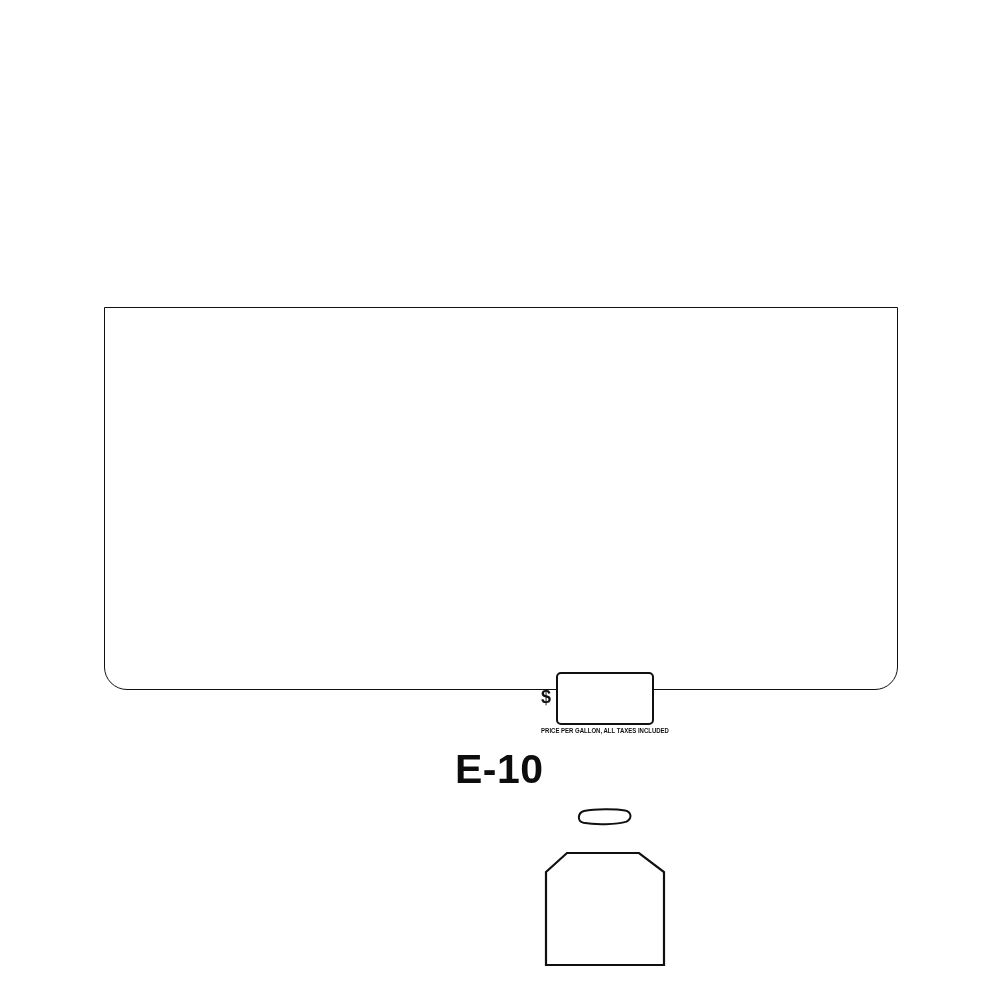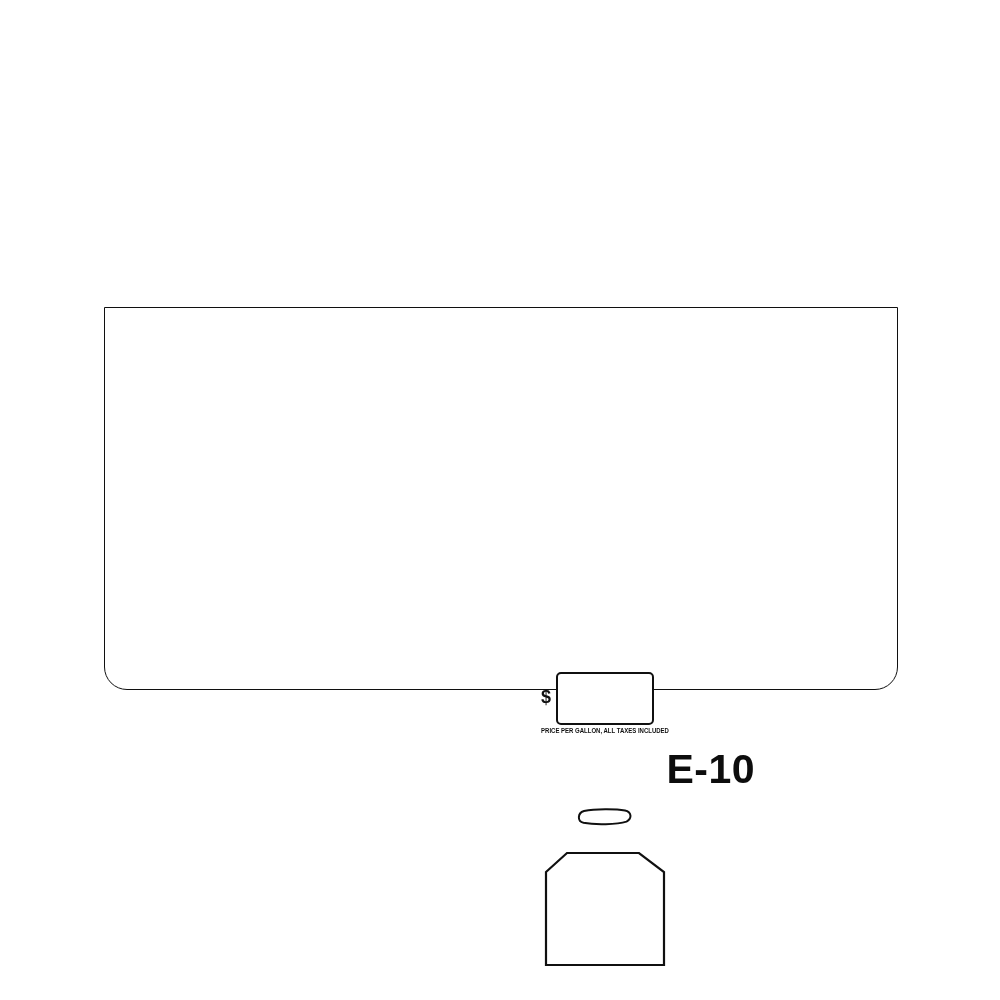--- a/index.html
+++ b/index.html
@@ -63,21 +63,21 @@
     transform: scaleX(0.8);
     transform-origin: 50% 50%;
     letter-spacing: 0px;
     line-height: 1.2;
   }
   .grade-label {
     position: absolute;
     left: 350px;
     top: 441px;
     width: 300px;
-    text-align: right;
+    text-align: left;
     font-size: 41px;
     font-weight: bold;
     color: #0d0d0d;
     line-height: 1;
     letter-spacing: 0.5px;
   }
   .button-cutout-svg {
     position: absolute;
     left: 466px;
     top: 496px;

